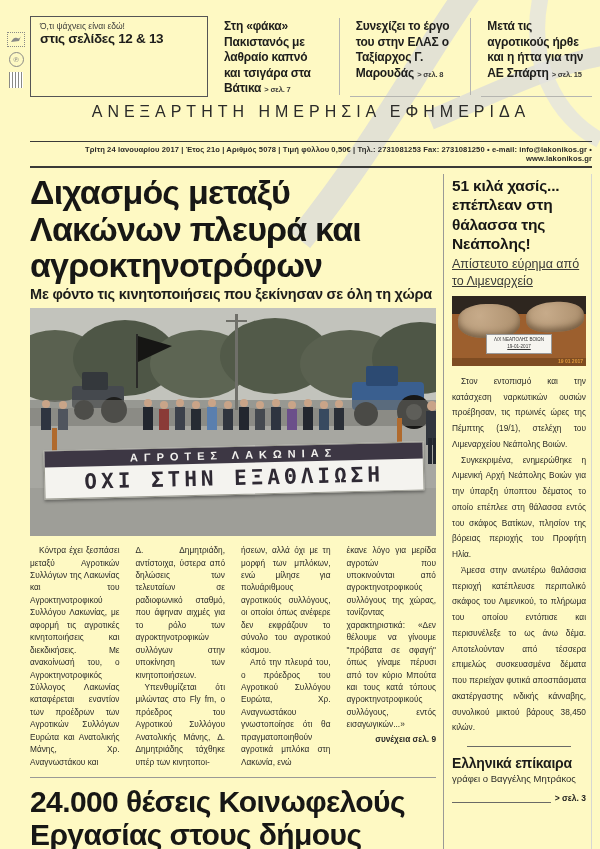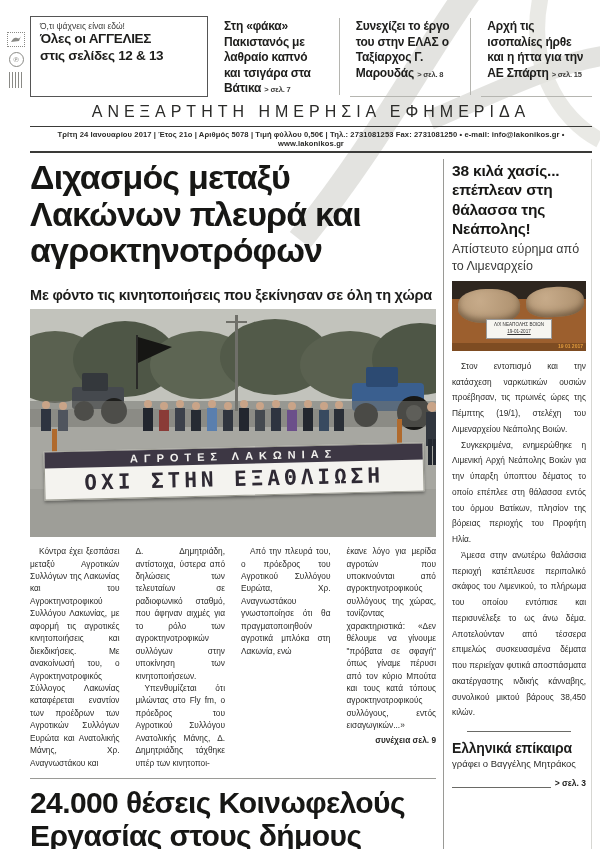--- a/index.html
+++ b/index.html
@@ -1,16 +1,16 @@
 <!DOCTYPE html>
 <html><head>
 <meta charset="utf-8">
 <style>
   html,body{margin:0;padding:0;background:#e8e8e6;}
-  .page{position:relative;width:600px;height:849px;background:#ffffff;margin:0 auto;
+  .page{position:relative;width:600px;height:849px;background:#fef9c3;margin:0 auto;
         font-family:"Liberation Sans",sans-serif;color:#1d1d1b;overflow:hidden;}
   .watermark{position:absolute;top:0;left:0;width:600px;height:260px;z-index:0;pointer-events:none;}
   .inner{position:relative;z-index:1;padding:16px 8px 0 30px;}
 
   
   .margin-icons{position:absolute;left:7px;top:32px;width:18px;display:flex;flex-direction:column;gap:5px;align-items:center;z-index:2;}
   .stamp{width:16px;height:13px;border:1px dotted #8a8a86;display:flex;align-items:center;justify-content:center;}
   .circ{width:13px;height:13px;border:1.5px solid #8a8a86;border-radius:50%;display:flex;align-items:center;justify-content:center;font-size:7px;color:#8a8a86;}
   .barcode{width:14px;height:16px;background:repeating-linear-gradient(90deg,#8a8a86 0 1px,#fff 1px 3px);}
 
@@ -21,30 +21,30 @@
   .cl-b{font-size:13.5px;font-weight:bold;line-height:1.25;letter-spacing:-0.3px;}
   .teaser{flex:1;padding:3px 6px 0 6px;font-size:12px;font-weight:bold;line-height:1.3;letter-spacing:-0.2px;}
   .teaser .pref{font-size:7.5px;font-weight:bold;color:#3a3a38;}
   .t-sep{width:1px;background:#b5b5b0;margin:2px 0;}
   .t-underline{border-bottom:1px solid #b5b5b0;}
 
   
   .masthead{text-align:center;margin-top:2px;}
   .m-title{font-family:"Liberation Serif",serif;font-weight:bold;font-size:48px;letter-spacing:1px;line-height:1.0;color:#121210;}
   .m-sub{font-size:16px;letter-spacing:5px;color:#2b2b29;margin-top:3px;}
-  .dateline{margin-top:5px;border-top:1px solid #3a3a38;border-bottom:2px solid #3a3a38;
-            padding:3px 0 3px 0;text-align:center;font-size:7.6px;font-weight:bold;color:#2b2b29;letter-spacing:0.1px;}
+  .dateline{margin-top:20px;border-top:1px solid #3a3a38;border-bottom:2px solid #3a3a38;
+            padding:3px 0 3px 0;text-align:right;font-size:7.6px;font-weight:bold;color:#2b2b29;letter-spacing:0.1px;}
 
   
   .content{display:grid;grid-template-columns:413px 1fr;column-gap:0;margin-top:6px;}
   .main-col{padding-right:7px;}
   .rail{border-left:1px solid #9a9a96;border-right:1px solid #d7d7d3;padding:2px 5px 0 8px;}
 
   .lead-h1{font-size:34px;font-weight:bold;line-height:1.08;letter-spacing:-0.8px;color:#171715;}
-  .lead-sub{font-size:14.5px;font-weight:bold;margin-top:18px;letter-spacing:-0.2px;}
+  .lead-sub{font-size:14.5px;font-weight:bold;margin-top:2px;letter-spacing:-0.2px;}
 
   
   .lead-photo{position:relative;width:100%;height:228px;margin-top:6px;overflow:hidden;background:#b9bab3;}
   .banner{position:absolute;left:14px;right:12px;top:138px;transform:rotate(-1.4deg);
           background:#f4f3ef;border:1px solid #9a9a90;box-shadow:0 2px 3px rgba(0,0,0,.35);}
   .banner-top{background:#3d3744;color:#f2f1ee;font-weight:bold;font-size:11px;letter-spacing:6px;
               text-align:center;padding:2px 0;white-space:nowrap;overflow:hidden;}
   .banner-main{color:#2e2933;font-weight:bold;font-size:21px;letter-spacing:4px;text-align:center;
                padding:3px 0 4px 0;white-space:nowrap;overflow:hidden;font-family:"DejaVu Sans Mono",monospace;}
   .pole{position:absolute;width:5px;height:70px;background:#b06a2d;top:120px;}
@@ -56,21 +56,21 @@
   .lead-cols p.ind{text-indent:9px;}
   .cont{font-weight:bold;text-align:right;font-size:8.3px;margin-top:2px;}
 
   .rule{border-top:1px solid #9a9a96;margin:9px 0 7px 0;}
 
   
   .jobs-h1{font-size:30px;font-weight:bold;line-height:1.1;letter-spacing:-0.6px;color:#171715;}
 
   
   .rail-h1{font-size:15.5px;font-weight:bold;line-height:1.25;letter-spacing:-0.2px;color:#171715;}
-  .rail-sub{font-size:12.5px;color:#3a3a38;line-height:1.3;margin-top:3px;}
+  .rail-sub{font-size:12.5px;color:#3a3a38;line-height:1.3;margin-top:3px;text-decoration:underline;}
   .drug-photo{position:relative;height:70px;margin-top:7px;background:linear-gradient(180deg,#2e261f 0 26%,#9c5f2e 26% 88%,#7e4c22 88% 100%);overflow:hidden;}
   .pack{position:absolute;background:radial-gradient(circle at 35% 35%,#c7ab8a,#a98c6a);border-radius:45% 45% 40% 40%;box-shadow:inset 0 -4px 6px rgba(60,40,20,.5);}
   .pack1{left:6px;top:8px;width:62px;height:34px;}
   .pack2{left:74px;top:6px;width:58px;height:30px;transform:rotate(-4deg);}
   .drug-label{position:absolute;left:34px;top:38px;width:64px;background:#f6f5f0;border:1px solid #999;
               text-align:center;font-size:4.6px;color:#333;padding:2px 0;line-height:1.5;}
   .drug-label .u{text-decoration:underline;}
   .drug-ts{position:absolute;right:3px;bottom:2px;font-size:5px;color:#e09a3c;font-weight:bold;}
   .rail-body{margin-top:8px;font-size:8.3px;line-height:1.9;text-align:justify;color:#2a2a28;}
   .rail-body p{margin:0;text-indent:9px;}
@@ -100,35 +100,34 @@
     </div>
     <div class="circ">℗</div>
     <div class="barcode"></div>
   </div>
 
   <div class="inner">
 
     <div class="header-row">
       <div class="cl-box">
         <div class="cl-tag">Ό,τι ψάχνεις είναι εδώ!</div>
-        <div class="cl-b">Όλες οι ΑΓΓΕΛΙΕΣ</div>
         <div class="cl-b">στις σελίδες 12 &amp; 13</div>
       </div>
       <div class="teaser">
         <span>Στη «φάκα» Πακιστανός με λαθραίο καπνό και τσιγάρα στα Βάτικα</span>
         <span class="pref">&gt; σελ. 7</span>
       </div>
       <div class="t-sep"></div>
       <div class="teaser t-underline">
         <span>Συνεχίζει το έργο του στην ΕΛΑΣ ο Ταξίαρχος Γ. Μαρουδάς</span>
         <span class="pref">&gt; σελ. 8</span>
       </div>
       <div class="t-sep"></div>
       <div class="teaser t-underline">
-        <span>Αρχή τις ισοπαλίες ήρθε και η ήττα για την ΑΕ Σπάρτη</span>
+        <span>Μετά τις αγροτικούς ήρθε και η ήττα για την ΑΕ Σπάρτη</span>
         <span class="pref">&gt; σελ. 15</span>
       </div>
     </div>
 
     <div class="masthead">
       <div class="m-sub">ΑΝΕΞΑΡΤΗΤΗ ΗΜΕΡΗΣΙΑ ΕΦΗΜΕΡΙΔΑ</div>
       <div class="dateline">Τρίτη 24 Ιανουαρίου 2017 | Έτος 21ο | Αριθμός 5078 | Τιμή φύλλου 0,50€ | Τηλ.: 2731081253 Fax: 2731081250 • e-mail: info@lakonikos.gr • www.lakonikos.gr</div>
     </div>
 
     <div class="content">
@@ -217,53 +216,54 @@
 
         <div class="lead-cols">
           <div class="col">
             <p class="ind">Κόντρα έχει ξεσπάσει μεταξύ Αγροτικών Συλλόγων της Λακωνίας και του Αγροκτηνοτροφικού Συλλόγου Λακωνίας, με αφορμή τις αγροτικές κινητοποιήσεις και διεκδικήσεις. Με ανακοίνωσή του, ο Αγροκτηνοτροφικός Σύλλογος Λακωνίας καταφέρεται εναντίον των προέδρων των Αγροτικών Συλλόγων Ευρώτα και Ανατολικής Μάνης, Χρ. Αναγνωστάκου και</p>
           </div>
           <div class="col">
             <p>Δ. Δημητριάδη, αντίστοιχα, ύστερα από δηλώσεις των τελευταίων σε ραδιοφωνικό σταθμό, που άφηναν αιχμές για το ρόλο των αγροκτηνοτροφικών συλλόγων στην υποκίνηση των κινητοποιήσεων.</p>
             <p class="ind">Υπενθυμίζεται ότι μιλώντας στο Fly fm, ο πρόεδρος του Αγροτικού Συλλόγου Ανατολικής Μάνης, Δ. Δημητριάδης τάχθηκε υπέρ των κινητοποι-</p>
           </div>
           <div class="col">
+            <p>ήσεων, αλλά όχι με τη μορφή των μπλόκων, ενώ μίλησε για πολυάριθμους αγροτικούς συλλόγους, οι οποίοι όπως ανέφερε δεν εκφράζουν το σύνολο του αγροτικού κόσμου.</p>
             <p class="ind">Από την πλευρά του, ο πρόεδρος του Αγροτικού Συλλόγου Ευρώτα, Χρ. Αναγνωστάκου γνωστοποίησε ότι θα πραγματοποιηθούν αγροτικά μπλόκα στη Λακωνία, ενώ</p>
           </div>
           <div class="col">
             <p>έκανε λόγο για μερίδα αγροτών που υποκινούνται από αγροκτηνοτροφικούς συλλόγους της χώρας, τονίζοντας χαρακτηριστικά: «Δεν θέλουμε να γίνουμε "πρόβατα σε σφαγή" όπως γίναμε πέρυσι από τον κύριο Μπούτα και τους κατά τόπους αγροκτηνοτροφικούς συλλόγους, εντός εισαγωγικών...»</p>
             <div class="cont">συνέχεια σελ. 9</div>
           </div>
         </div>
 
         <div class="rule"></div>
 
         <div>
           <div class="jobs-h1">24.000 θέσεις Κοινωφελούς Εργασίας στους δήμους</div>
 
         </div>
       </div>
 
       <div class="rail">
-        <div class="rail-h1">38 κιλά χασίς... επέπλεαν στη θάλασσα της Νεάπολης!</div>
+        <div class="rail-h1">51 κιλά χασίς... επέπλεαν στη θάλασσα της Νεάπολης!</div>
         <div class="rail-sub">Απίστευτο εύρημα από το Λιμεναρχείο</div>
 
         <div class="drug-photo">
           <div class="pack pack1"></div>
           <div class="pack pack2"></div>
           <div class="drug-label">
             <div>Λ/Χ ΝΕΑΠΟΛΗΣ ΒΟΙΩΝ</div>
             <div class="u">19-01-2017</div>
           </div>
           <div class="drug-ts">19 01 2017</div>
         </div>
 
         <div class="rail-body">
           <p>Στον εντοπισμό και την κατάσχεση ναρκωτικών ουσιών προέβησαν, τις πρωινές ώρες της Πέμπτης (19/1), στελέχη του Λιμεναρχείου Νεάπολης Βοιών.</p>
-          <p>Συγκεκριμένα, ενημερώθηκε η Λιμενική Αρχή Νεάπολης Βοιών για την ύπαρξη ύποπτου δέματος το οποίο επέπλεε στη θάλασσα εντός του όρμου Βατίκων, πλησίον της βόρειας περιοχής του Προφήτη Ηλία.</p>
+          <p>Συγκεκριμένα, ενημερώθηκε η Λιμενική Αρχή Νεάπολης Βοιών για την ύπαρξη ύποπτου δέματος το οποίο επέπλεε στη θάλασσα εντός του σκάφος Βατίκων, πλησίον της βόρειας περιοχής του Προφήτη Ηλία.</p>
           <p>Άμεσα στην ανωτέρω θαλάσσια περιοχή κατέπλευσε περιπολικό σκάφος του Λιμενικού, το πλήρωμα του οποίου εντόπισε και περισυνέλεξε το ως άνω δέμα. Αποτελούνταν από τέσσερα επιμελώς συσκευασμένα δέματα που περιείχαν φυτικά αποσπάσματα ακατέργαστης ινδικής κάνναβης, συνολικού μικτού βάρους 38,450 κιλών.</p>
         </div>
 
         <div class="rail-rule"></div>
 
         <div>
           <div class="promo-t">Ελληνικά επίκαιρα</div>
           <div class="promo-b">γράφει ο Βαγγέλης Μητράκος</div>
           <div class="promo-ref">
             <div class="ln"></div>

